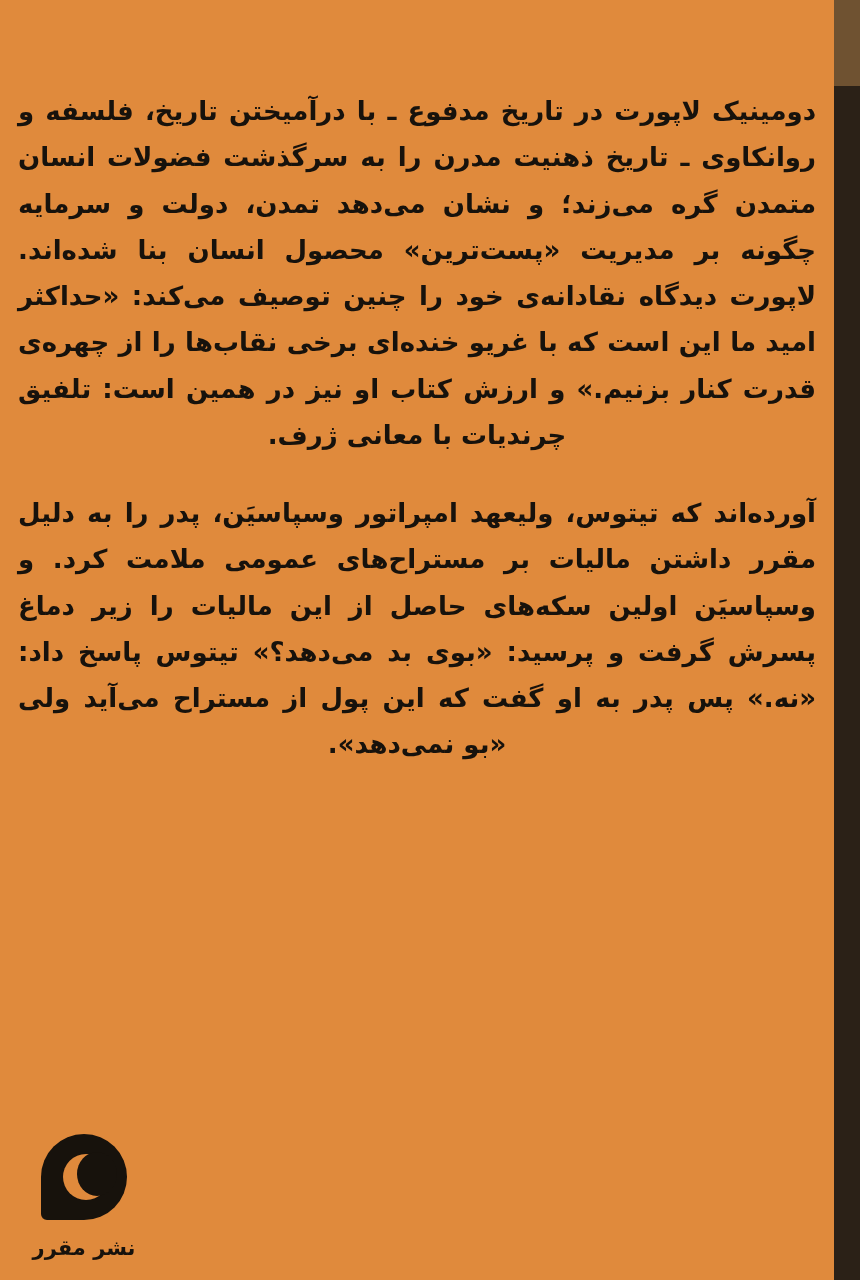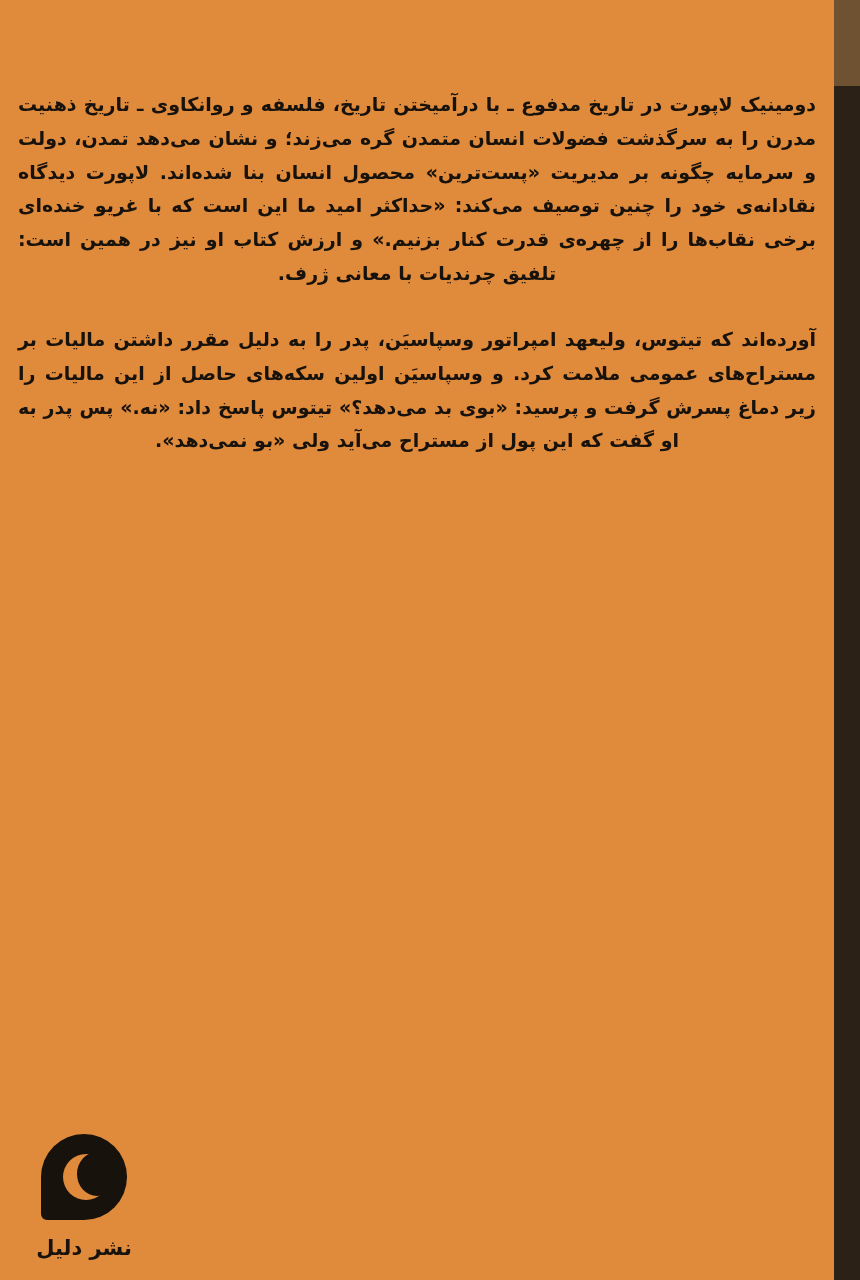--- a/index.html
+++ b/index.html
@@ -43,21 +43,21 @@
 
   .blurb {
     position: absolute;
     top: 88px;
     right: 18px;
     left: 18px;
     direction: rtl;
     text-align: justify;
     text-align-last: center;
     color: #17120c;
-    font-size: 19px;
+    font-size: 26px;
     line-height: 1.78;
     font-weight: 700;
     letter-spacing: 0;
   }
 
   .para {
     margin: 0 0 32px 0;
   }
   .para:last-child {
     margin-bottom: 0;
@@ -128,16 +128,16 @@
   <div class="blurb">
     <p class="para first">دومینیک لاپورت در تاریخ مدفوع ـ با درآمیختن تاریخ، فلسفه و روانکاوی ـ تاریخ ذهنیت مدرن را به سرگذشت فضولات انسان متمدن گره می‌زند؛ و نشان می‌دهد تمدن، دولت و سرمایه چگونه بر مدیریت «پست‌ترین» محصول انسان بنا شده‌اند. لاپورت دیدگاه نقادانه‌ی خود را چنین توصیف می‌کند: «حداکثر امید ما این است که با غریو خنده‌ای برخی نقاب‌ها را از چهره‌ی قدرت کنار بزنیم.» و ارزش کتاب او نیز در همین است: تلفیق چرندیات با معانی ژرف.</p>
     <p class="para second">آورده‌اند که تیتوس، ولیعهد امپراتور وسپاسیَن، پدر را به دلیل مقرر داشتن مالیات بر مستراح‌های عمومی ملامت کرد. و وسپاسیَن اولین سکه‌های حاصل از این مالیات را زیر دماغ پسرش گرفت و پرسید: «بوی بد می‌دهد؟» تیتوس پاسخ داد: «نه.» پس پدر به او گفت که این پول از مستراح می‌آید ولی «بو نمی‌دهد».</p>
   </div>
 
   <div class="publisher">
     <div class="logo-mark">
       <div class="logo-drop"></div>
       <div class="logo-moon"></div>
     </div>
-    <div class="logo-text">نشر دلیل</div>
+    <div class="logo-text">نشر مقرر</div>
   </div>
 
 </div>
 
 </body></html>

